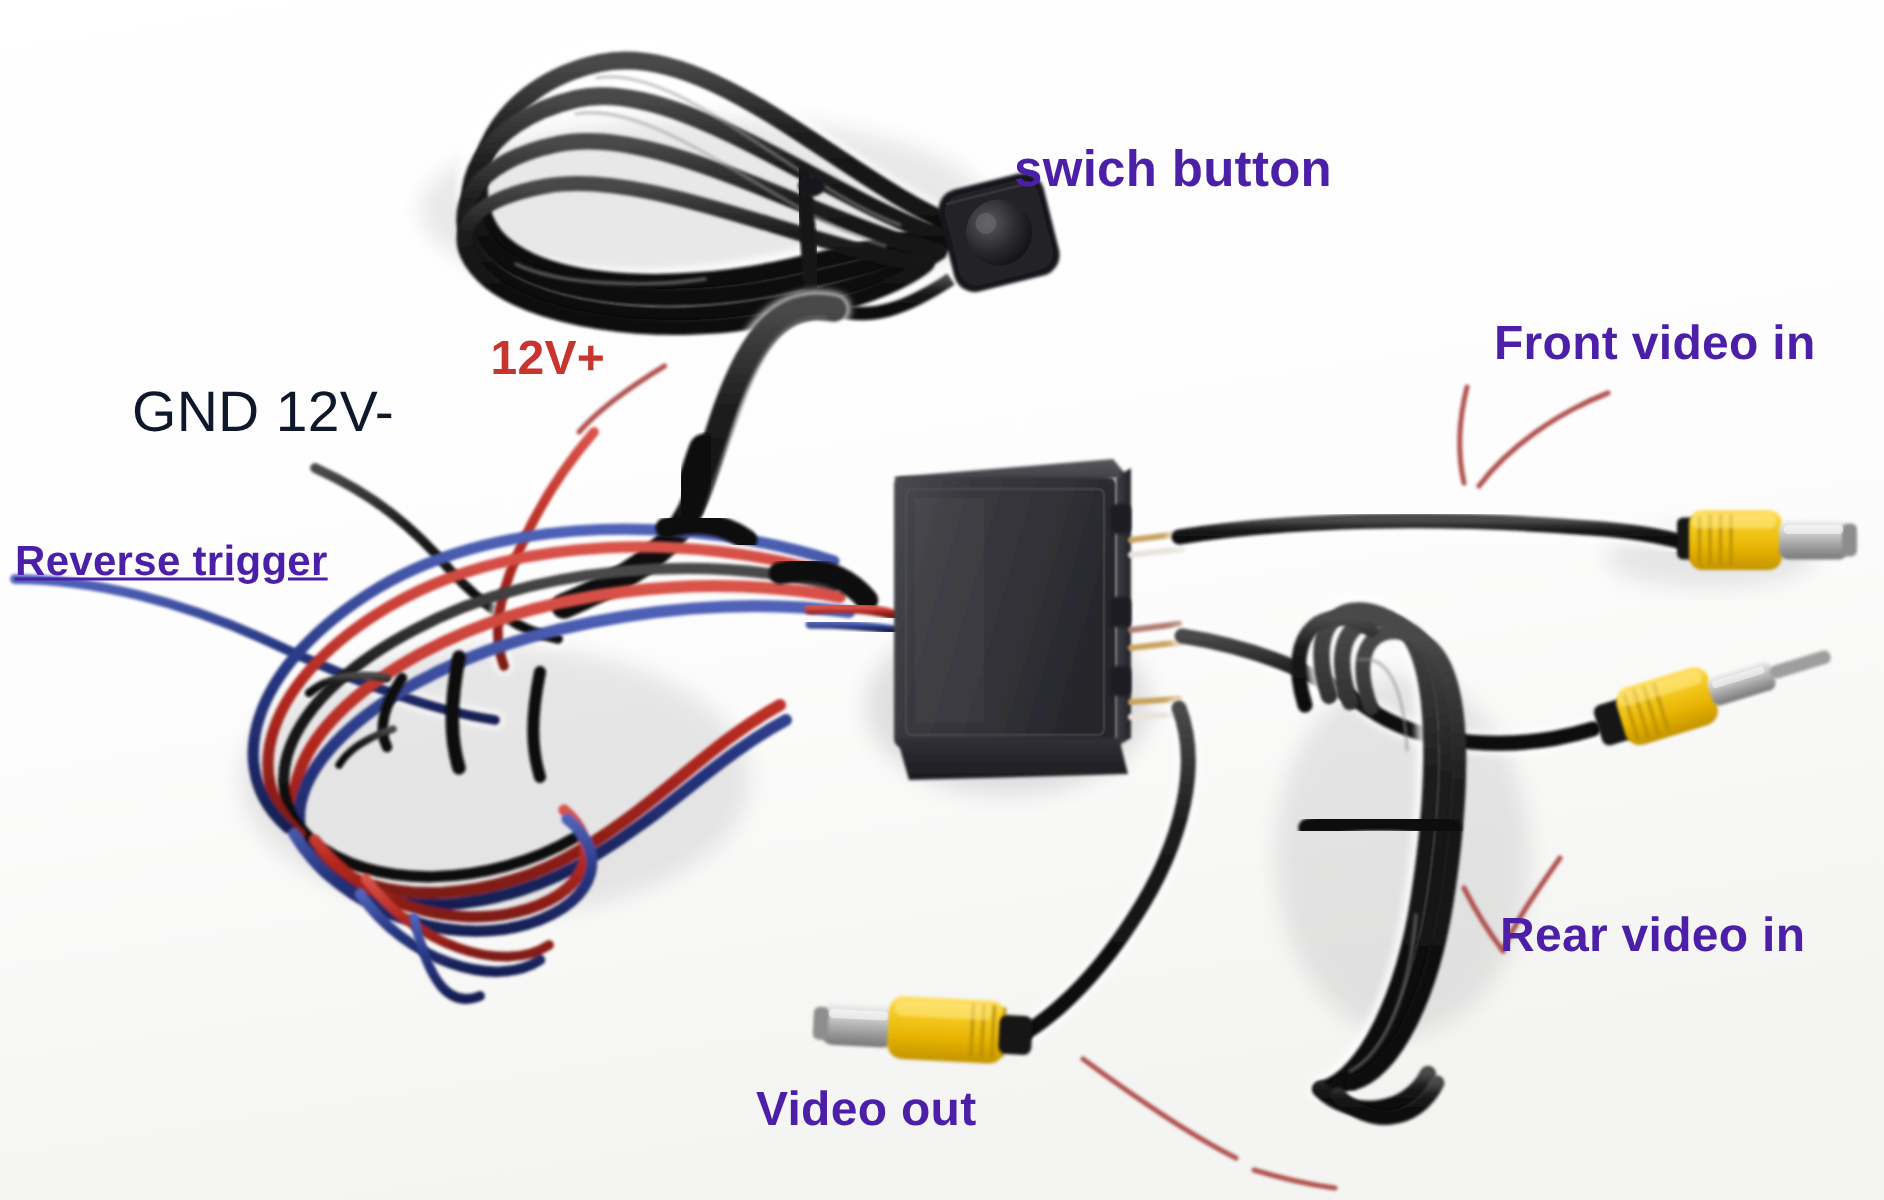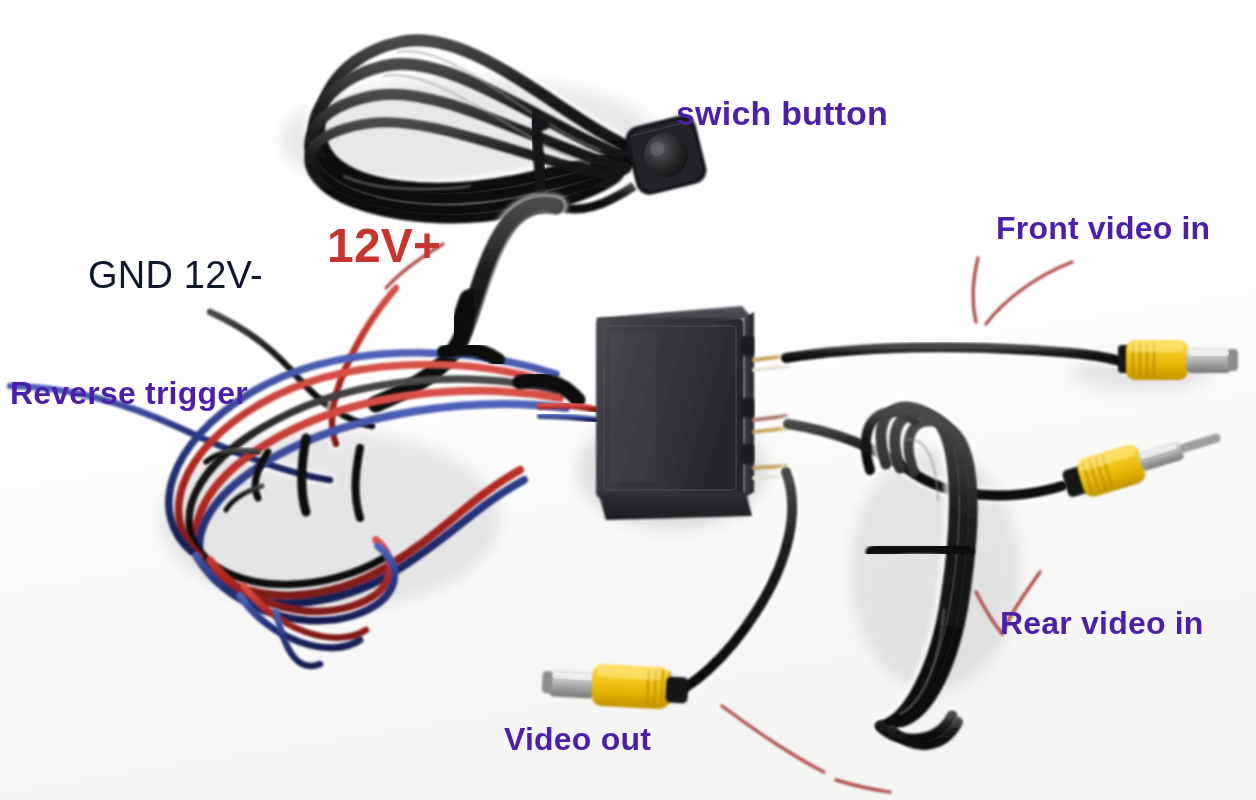--- a/index.html
+++ b/index.html
@@ -20,23 +20,23 @@
     letter-spacing:.2px;
     line-height:1;
     -webkit-font-smoothing:antialiased;
   }
   .lbl-purple{color:#4B1FA8;}
   .lbl-red{color:#C8352F;}
   .lbl-black{color:#0f172a;}
 
   #lbl-swich-button{left:676px;top:96px;font-size:34px;}
   #lbl-front-video-in{left:996px;top:212px;font-size:32px;}
-  #lbl-12v-plus{left:327px;top:222px;font-size:48px;font-weight:700;}
+  #lbl-12v-plus{left:327px;top:222px;font-size:32px;font-weight:700;}
   #lbl-gnd-12v-minus{left:88px;top:256px;font-size:38px;font-weight:400;}
-  #lbl-reverse-trigger{left:10px;top:377px;font-size:32px;}
+  #lbl-reverse-trigger{left:10px;top:360px;font-size:28px;text-decoration:underline;}
   #lbl-rear-video-in{left:1000px;top:607px;font-size:32px;}
   #lbl-video-out{left:504px;top:723px;font-size:32px;}
 </style>
 </head>
 <body>
 
 <div id="stage">
 
   <svg id="photo" viewBox="0 0 1256 800" xmlns="http://www.w3.org/2000/svg">
     <defs>

